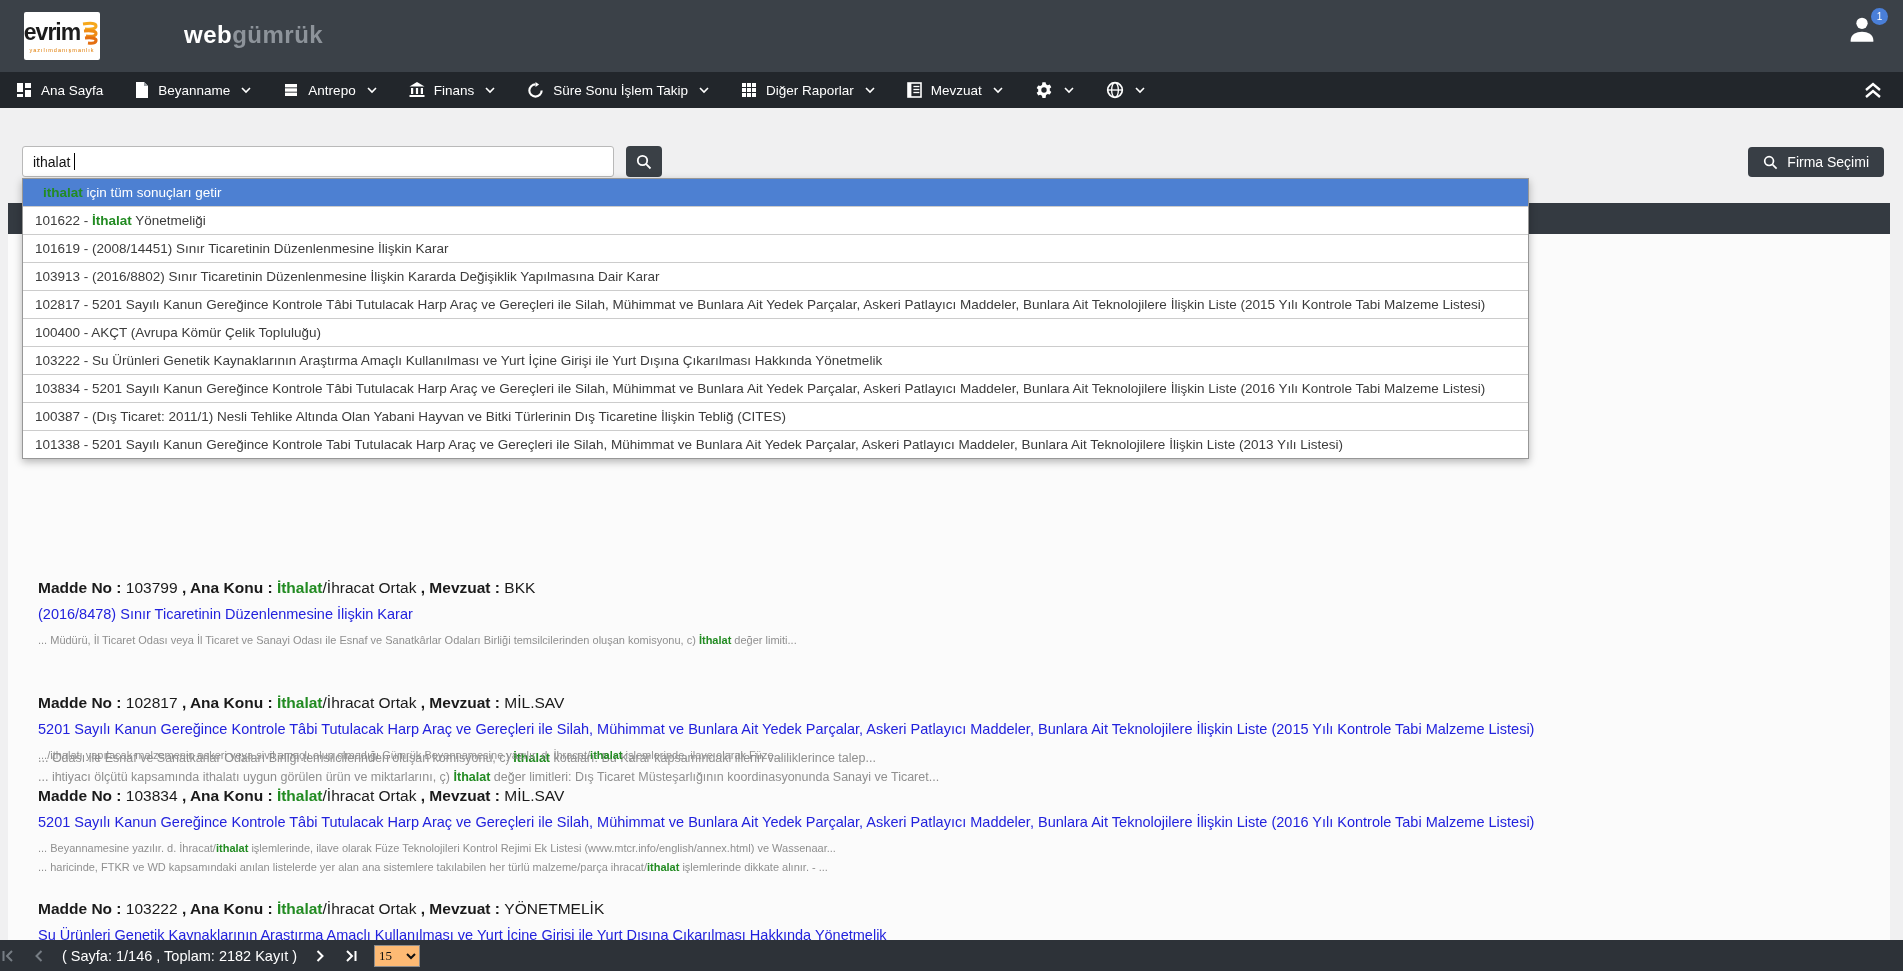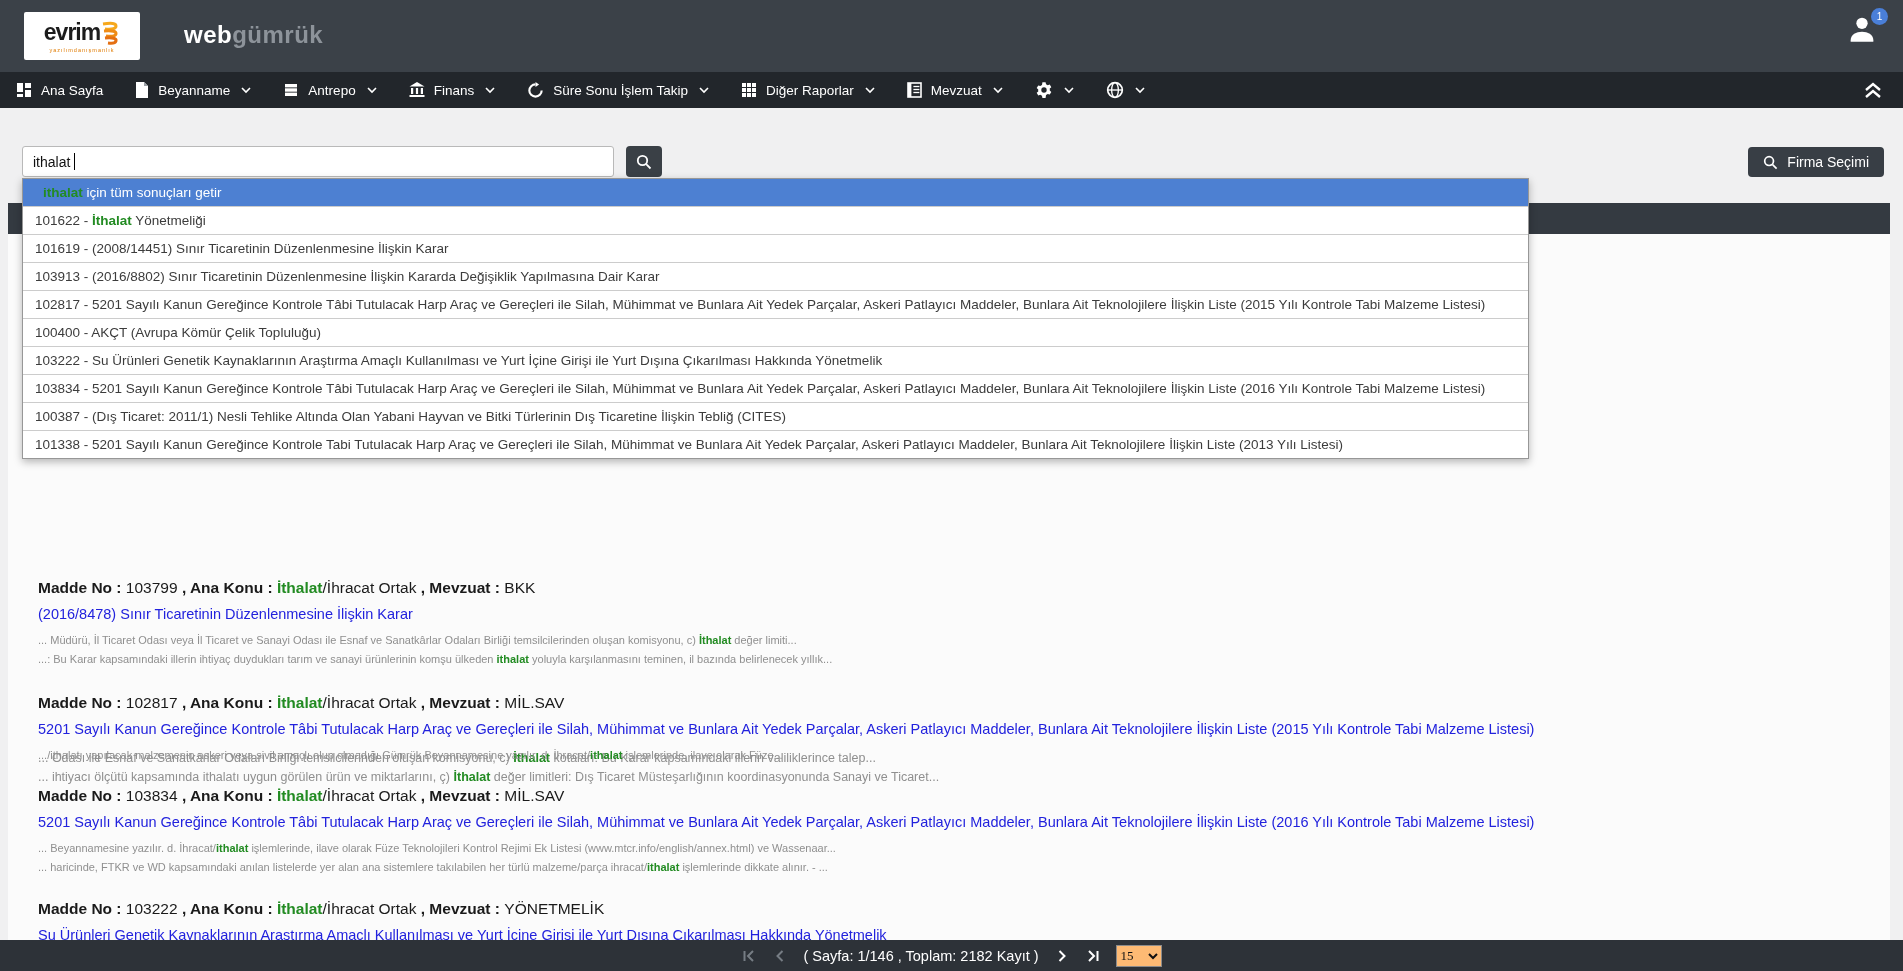--- a/index.html
+++ b/index.html
@@ -2,21 +2,21 @@
 <html><head>
 <meta charset="utf-8">
 <style>
   * { box-sizing: border-box; }
   html,body { margin:0; padding:0; }
   body { font-family:"Liberation Sans", sans-serif; background:#e8e8e8; }
   .canvas { position:relative; width:1903px; height:971px; background:#f0f0f1; overflow:hidden; }
 
   
   .topbar { position:absolute; top:0; left:0; width:100%; height:72px; background:#3b4148; }
-  .logo-box { position:absolute; left:24px; top:12px; width:116px; height:48px; background:#fff; border-radius:2px;
+  .logo-box { position:absolute; left:24px; top:12px; width:76px; height:48px; background:#fff; border-radius:2px;
               display:flex; flex-direction:column; align-items:center; justify-content:center; }
   .logo-main { display:flex; align-items:center; line-height:1; }
   .logo-word { font-size:23px; font-weight:bold; color:#1c1c1c; letter-spacing:-1px; }
   .logo-sub { font-size:5.5px; color:#e07b00; letter-spacing:1px; margin-top:1px; }
   .brand { position:absolute; left:136px; top:21px; font-size:24px; font-weight:bold; letter-spacing:0.5px;margin-left:48px; }
   .brand .web { color:#ffffff; }
   .brand .gumruk { color:#8d939a; }
   .user-wrap { position:absolute; right:22px; top:12px; width:36px; height:36px; color:#fff; cursor:pointer; }
   .user-badge { position:absolute; top:-4px; right:-7px; width:17px; height:17px; border-radius:50%; background:#4a7fd8;
                 color:#fff; font-size:10px; display:flex; align-items:center; justify-content:center; }
@@ -56,21 +56,21 @@
   .partial-snips { position:absolute; left:30px; top:515px; font-size:12.5px; color:#8f8f8f; line-height:19px; }
   .result-block { position:absolute; left:30px; }
   .res-header { font-size:15.5px; font-weight:bold; color:#1a1a1a; margin-bottom:9px; }
   .res-header .val { font-weight:normal; }
   .res-link { font-size:14.5px; color:#2222dd; margin-bottom:9px; cursor:pointer; }
   .res-snip { font-size:11px; color:#8f8f8f; line-height:19px; }
   .res-link.underline { text-decoration:underline; }
 
   
   .pagination { position:absolute; left:0; bottom:0; width:100%; height:31px; background:#2d3238; color:#fff;
-                display:flex; align-items:center; justify-content:center; gap:15px; font-size:14.5px; }
+                display:flex; align-items:center; justify-content:flex-start; gap:15px; font-size:14.5px; }
   .pg-btn { display:flex; align-items:center; cursor:pointer; }
   .pg-btn.disabled { color:#767d84; cursor:default; }
   .pg-size { width:46px; height:22px; font-size:13px; font-family:Liberation Serif, serif;
              border:1px solid #8b8b8b; background:#fdba74; color:#111; }
 </style>
 </head>
 <body>
 
 <div class="canvas">
 
@@ -241,21 +241,20 @@
       <div><span>... Odası ile Esnaf ve Sanatkârlar Odaları Birliği temsilcilerinden oluşan komisyonu, c) </span><span class="hl">İthalat</span><span> kotaları: Bu Karar kapsamındaki illerin valiliklerince talep...</span></div>
       <div><span>... ihtiyacı ölçütü kapsamında ithalatı uygun görülen ürün ve miktarlarını, ç) </span><span class="hl">İthalat</span><span> değer limitleri: Dış Ticaret Müsteşarlığının koordinasyonunda Sanayi ve Ticaret...</span></div>
     </div>
 
     <div class="result-block" style="top:345px;">
       <div class="res-header">
         <span>Madde No : </span><span class="val">103799</span><span> , Ana Konu : </span><span class="hl">İthalat</span><span class="val">/İhracat Ortak</span><span> , Mevzuat : </span><span class="val">BKK</span>
       </div>
       <div class="res-link">(2016/8478) Sınır Ticaretinin Düzenlenmesine İlişkin Karar</div>
       <div class="res-snip"><span>... Müdürü, İl Ticaret Odası veya İl Ticaret ve Sanayi Odası ile Esnaf ve Sanatkârlar Odaları Birliği temsilcilerinden oluşan komisyonu, c) </span><span class="hl">İthalat</span><span> değer limiti...</span></div>
-      <div class="res-snip"><span>...: Bu Karar kapsamındaki illerin ihtiyaç duydukları tarım ve sanayi ürünlerinin komşu ülkeden </span><span class="hl">ithalat</span><span> yoluyla karşılanmasını teminen, il bazında belirlenecek yıllık...</span></div>
     </div>
 
     <div class="result-block" style="top:460px;">
       <div class="res-header">
         <span>Madde No : </span><span class="val">102817</span><span> , Ana Konu : </span><span class="hl">İthalat</span><span class="val">/İhracat Ortak</span><span> , Mevzuat : </span><span class="val">MİL.SAV</span>
       </div>
       <div class="res-link">5201 Sayılı Kanun Gereğince Kontrole Tâbi Tutulacak Harp Araç ve Gereçleri ile Silah, Mühimmat ve Bunlara Ait Yedek Parçalar, Askeri Patlayıcı Maddeler, Bunlara Ait Teknolojilere İlişkin Liste (2015 Yılı Kontrole Tabi Malzeme Listesi)</div>
       <div class="res-snip"><span>.../ithalatı yapılacak malzemenin askeri veya sivil amaçlı olup olmadığı Gümrük Beyannamesine yazılır. d. İhracat/</span><span class="hl">ithalat</span><span> işlemlerinde, ilave olarak Füze...</span></div>
     </div>
 

